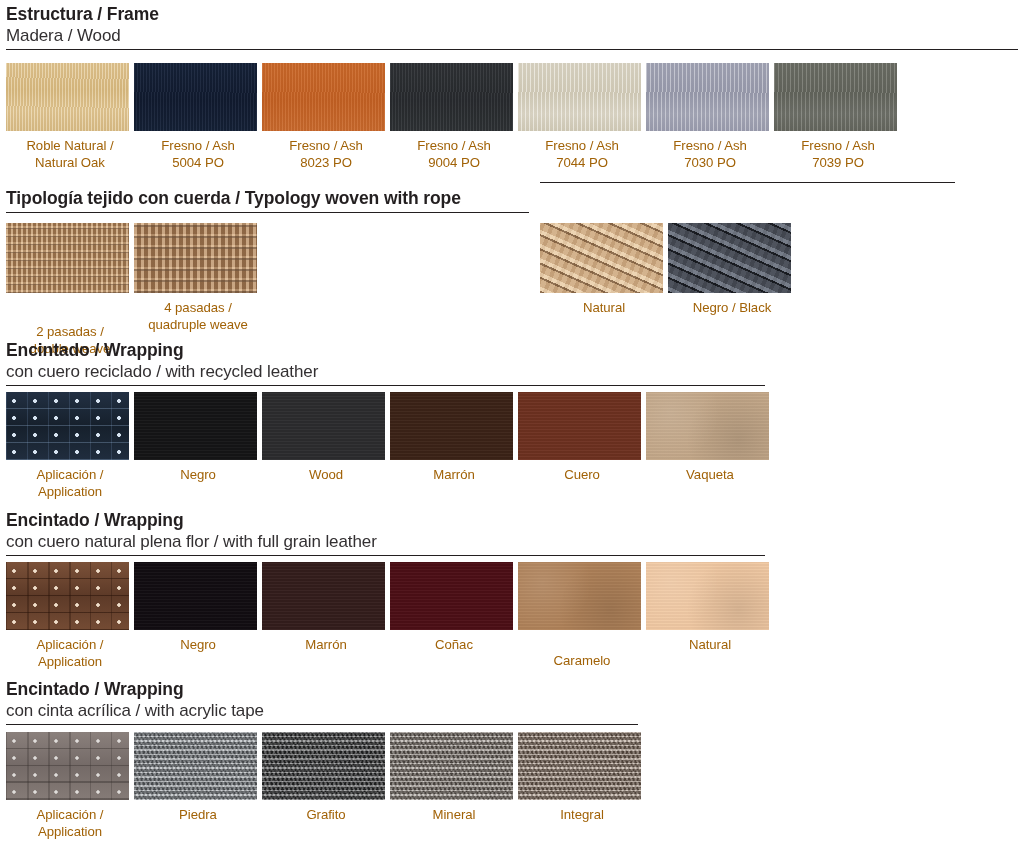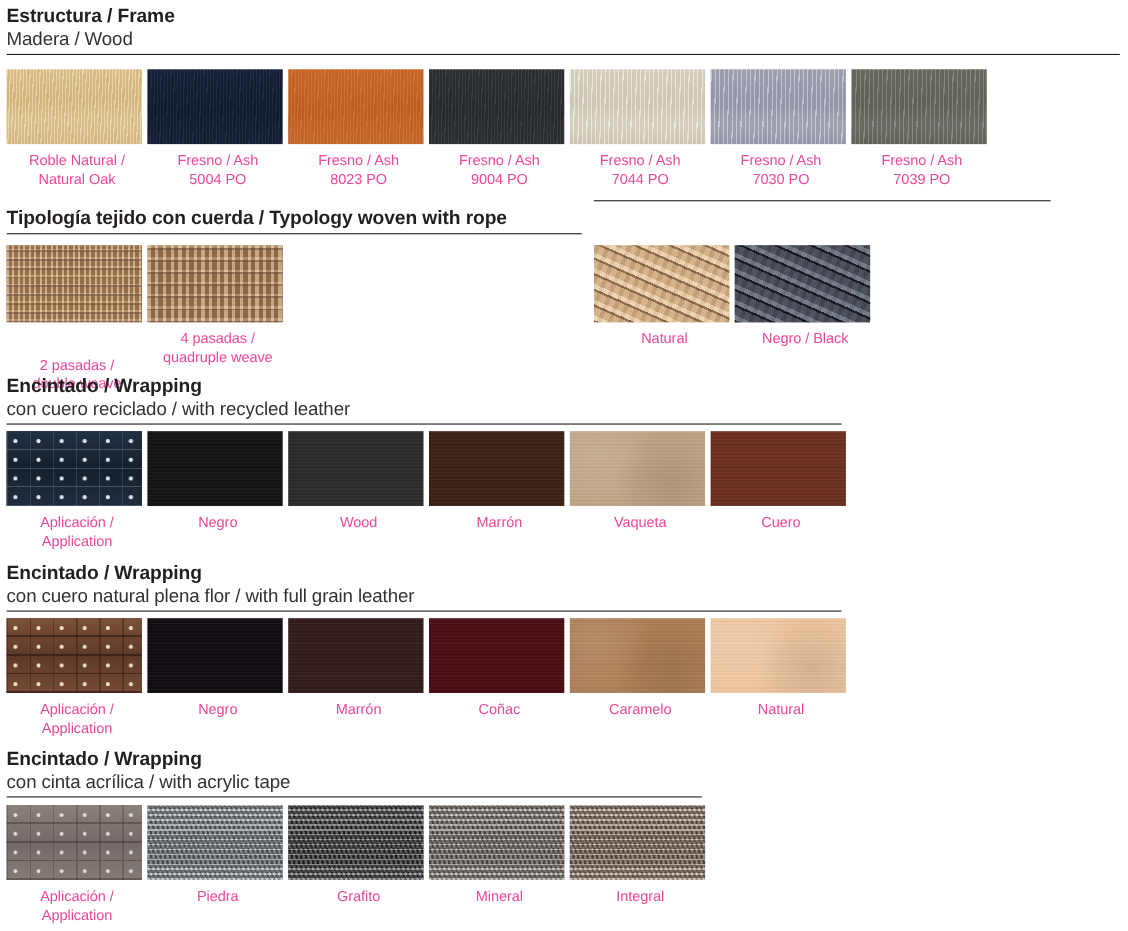--- a/index.html
+++ b/index.html
@@ -46,21 +46,21 @@
   .row { position: absolute; display: flex; }
   .cell { display: flex; flex-direction: column; }
   .swatch {
     width: 123px;
     height: 68px;
     box-sizing: border-box;
   }
   .caption {
     font-size: 13.2px;
     line-height: 17px;
-    color: #ec4899;
+    color: #a16207;
     text-align: center;
     margin-top: 6px;
     white-space: pre-line;
     letter-spacing: -0.05px;
   }
 
   
   .row-weave .swatch { width: 123px; height: 70px; }
   .row-rope .swatch { width: 123px; height: 70px; }
 
@@ -292,26 +292,26 @@
     </div>
     <div class="cell" style="width:128px;">
       <div class="swatch tx-plain" style="background-color:#2c2c2e;"></div>
       <div class="caption">Wood</div>
     </div>
     <div class="cell" style="width:128px;">
       <div class="swatch tx-plain" style="background-color:#3c2317;"></div>
       <div class="caption">Marrón</div>
     </div>
     <div class="cell" style="width:128px;">
+      <div class="swatch tx-plain" style="background-color:#6e3120;"></div>
+      <div class="caption">Cuero</div>
+    </div>
+    <div class="cell" style="width:128px;">
       <div class="swatch tx-grain" style="background-color:#c4a889;"></div>
       <div class="caption">Vaqueta</div>
-    </div>
-    <div class="cell" style="width:128px;">
-      <div class="swatch tx-plain" style="background-color:#6e3120;"></div>
-      <div class="caption">Cuero</div>
     </div>
   </div>
 
   <div class="section" style="left:6px; top:510px; width:759px;">
     <div class="head-bold">Encintado / Wrapping</div>
     <div class="head-light">con cuero natural plena flor / with full grain leather</div>
     <div class="rule"></div>
   </div>
 
   <div class="row" style="left:6px; top:562px;">
@@ -325,21 +325,21 @@
       <div class="caption">Negro</div>
     </div>
     <div class="cell" style="width:128px;">
       <div class="swatch tx-plain" style="background-color:#341d1c;"></div>
       <div class="caption">Marrón</div>
     </div>
     <div class="cell" style="width:128px;">
       <div class="swatch tx-plain" style="background-color:#4d0f16;"></div>
       <div class="caption">Coñac</div>
     </div>
-    <div class="cell" style="width:128px;">
+    <div class="cell" style="width:128px;gap:16px;">
       <div class="swatch tx-grain" style="background-color:#b08259;"></div>
       <div class="caption">Caramelo</div>
     </div>
     <div class="cell" style="width:128px;">
       <div class="swatch tx-grain" style="background-color:#f1c9a3;"></div>
       <div class="caption">Natural</div>
     </div>
   </div>
 
   <div class="section" style="left:6px; top:679px; width:632px;">

